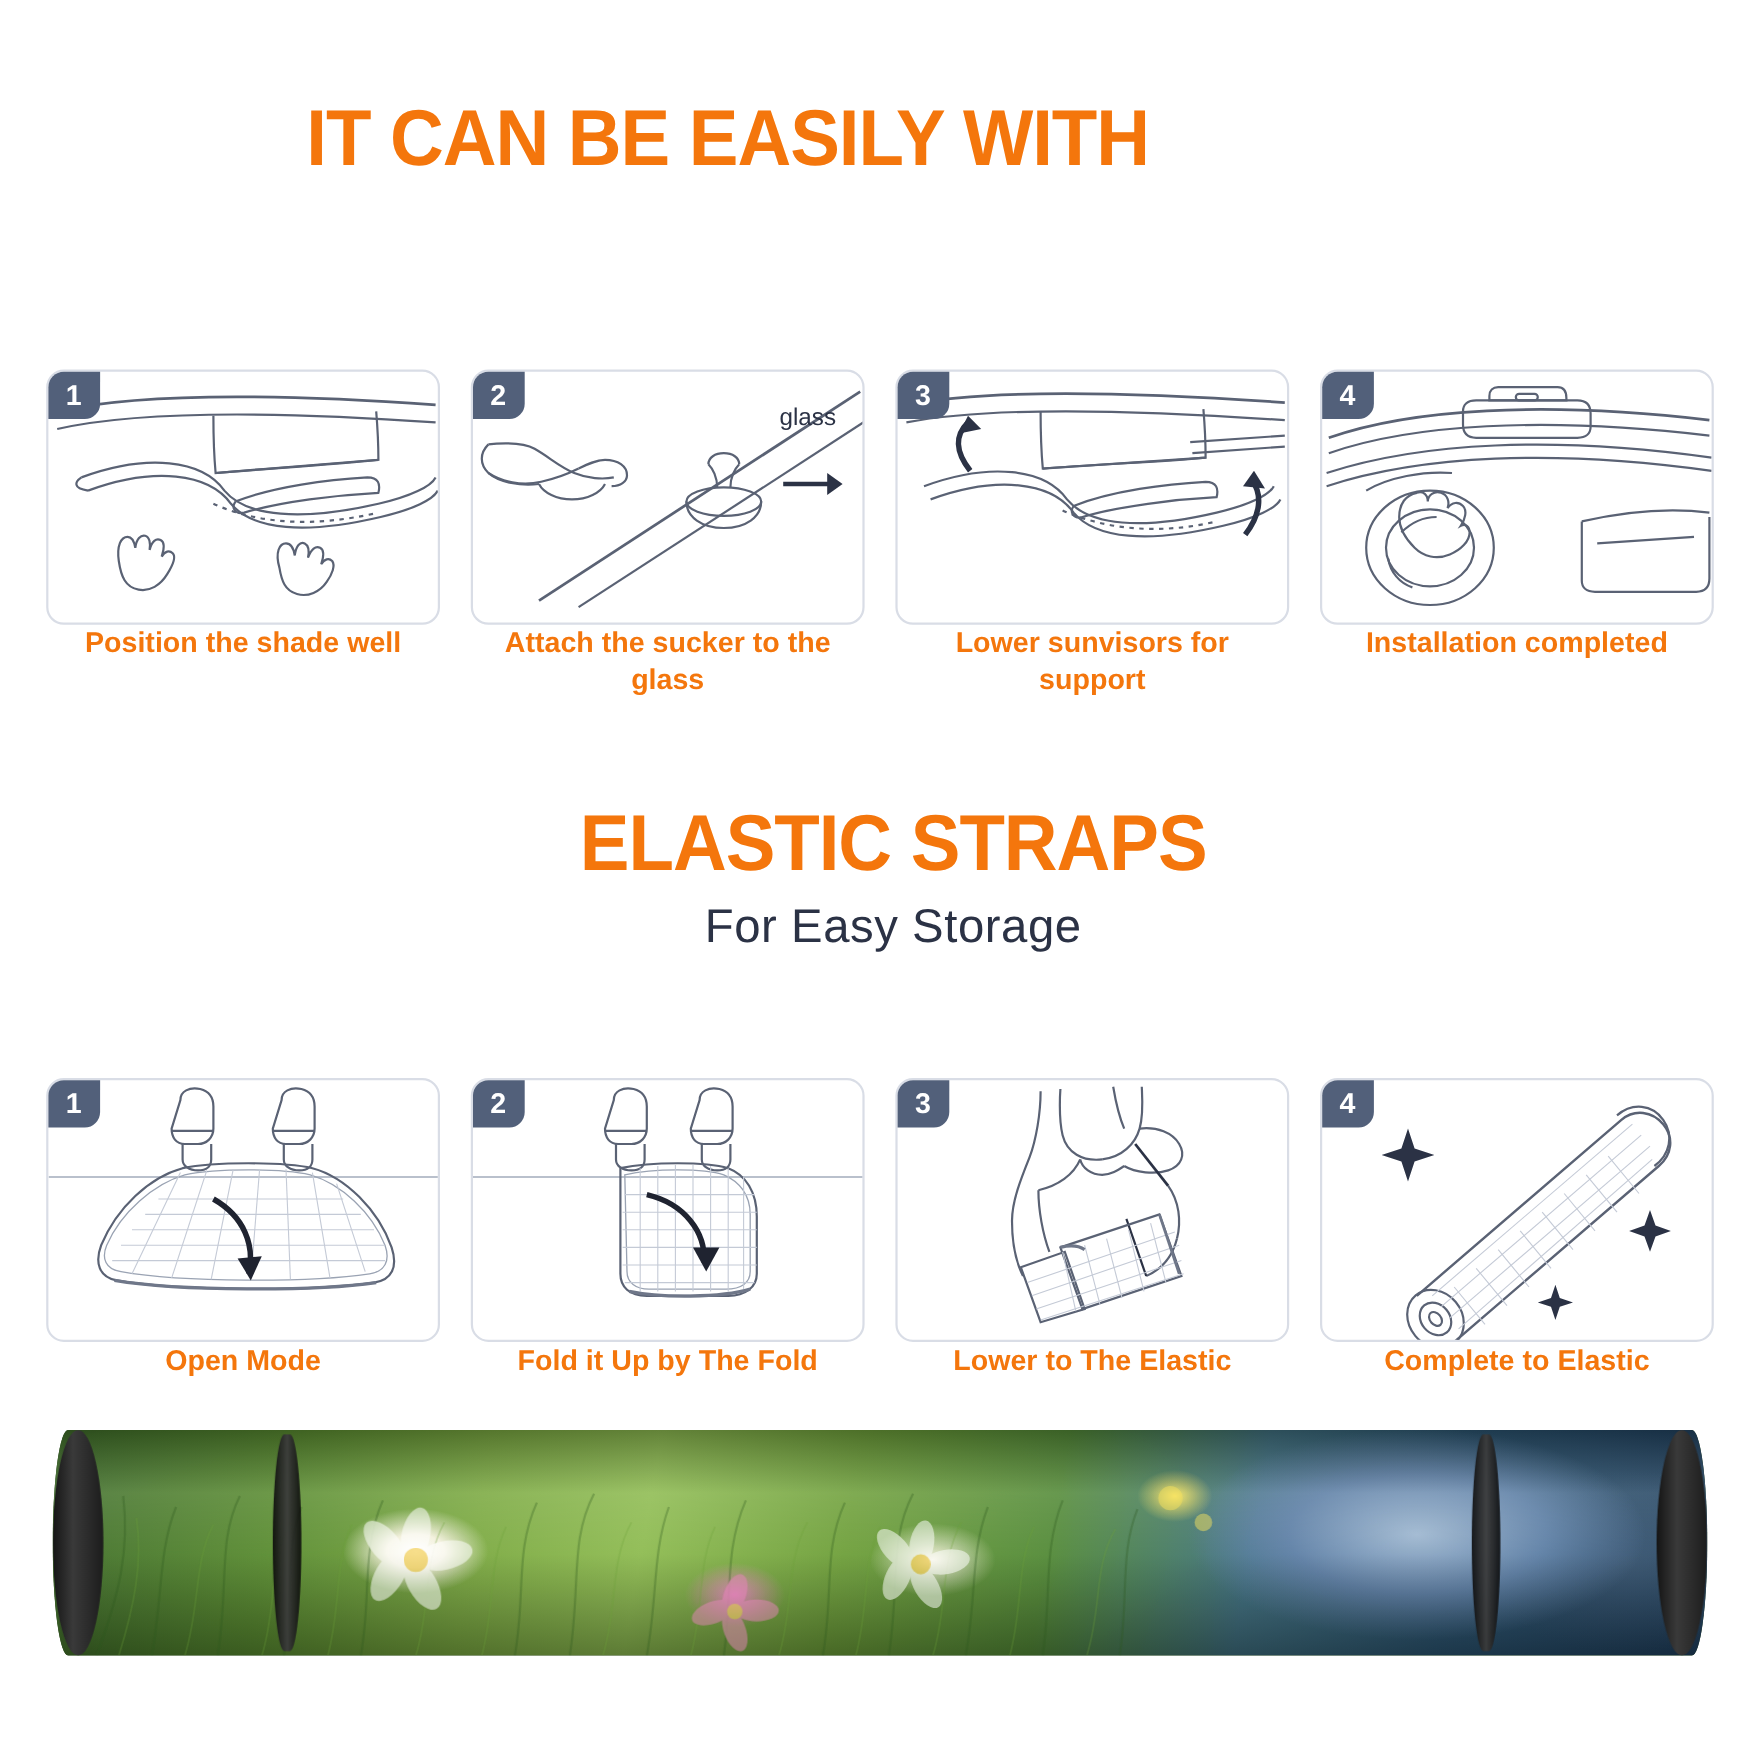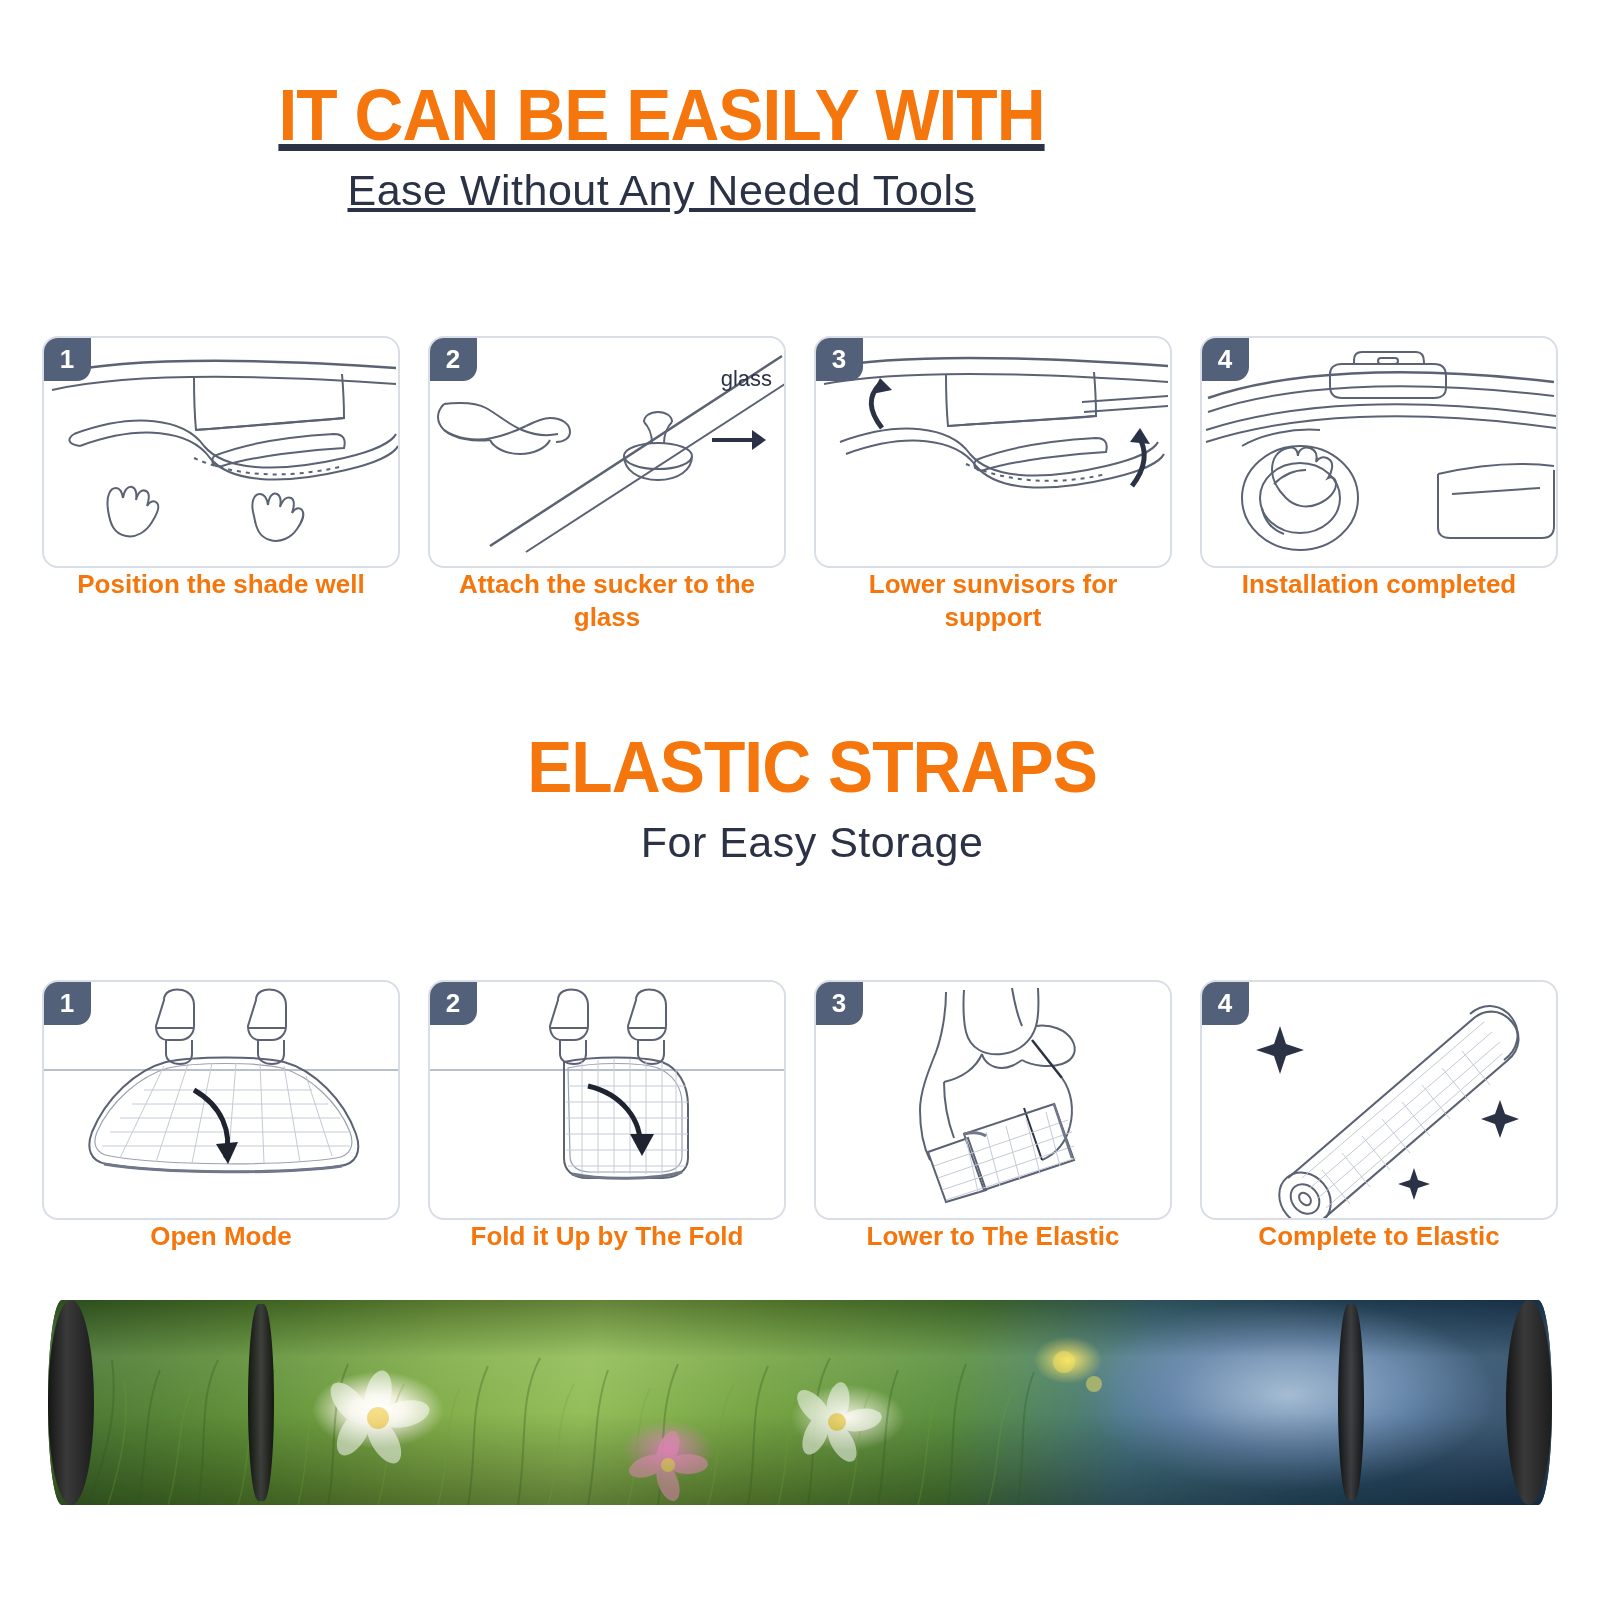--- a/index.html
+++ b/index.html
@@ -167,23 +167,22 @@
     border-radius: 40% / 50%;
   }
   .strap.s1 { left: 200px; }
   .strap.s2 { left: 1290px; }
 </style>
 </head>
 <body>
 
 <div class="page">
 
-  <div class="section-head" style="position:absolute; left:0; top:78px; width:1323px;text-decoration:underline;">
+  <div class="section-head" style="position:absolute; left:0; top:89px; width:1323px;">
     <div class="head-main">IT CAN BE EASILY WITH</div>
-    <div class="head-sub">Ease Without Any Needed Tools</div>
   </div>
 
   <div class="steps-row" style="position:absolute; left:0; top:336px;">
 
     <div class="step">
       <div class="panel">
         <div class="badge">1</div>
         <svg width="358" height="232" viewBox="0 0 358 232" fill="none" stroke="#5a6274" stroke-width="2">
           <path d="M8 36 C70 22 180 18 352 30" stroke-width="2.5"></path>
           <path d="M8 52 C70 38 180 34 352 46"></path>
@@ -213,21 +212,21 @@
           <path d="M60 102 C64 110 76 116 90 116 C104 116 116 110 120 102"></path>
           <path d="M96 88 C104 84 112 80 120 80 C132 80 140 86 140 94 C140 100 134 104 126 104"></path>
           <ellipse cx="228" cy="118" rx="34" ry="13"></ellipse>
           <path d="M194 118 C194 132 208 142 228 142 C248 142 262 132 262 118"></path>
           <path d="M222 105 C222 96 218 88 214 84"></path>
           <path d="M234 105 C234 96 238 88 242 84"></path>
           <path d="M214 84 C214 78 220 74 228 74 C236 74 242 78 242 84"></path>
           <path d="M282 102 L330 102" stroke="#2b3245" stroke-width="4"></path>
           <path d="M322 92 L336 102 L322 112 Z" fill="#2b3245" stroke="none"></path>
         </svg>
-        <div class="glass-label" style="right:12px; top:28px;">glass</div>
+        <div class="glass-label" style="right:24px; top:28px;">glass</div>
       </div>
       <div class="caption">Attach the sucker to the glass</div>
     </div>
 
     <div class="step">
       <div class="panel">
         <div class="badge">3</div>
         <svg width="358" height="232" viewBox="0 0 358 232" fill="none" stroke="#5a6274" stroke-width="2">
           <path d="M8 30 C70 18 180 16 352 28" stroke-width="2.5"></path>
           <path d="M8 46 C70 34 180 32 352 44"></path>

